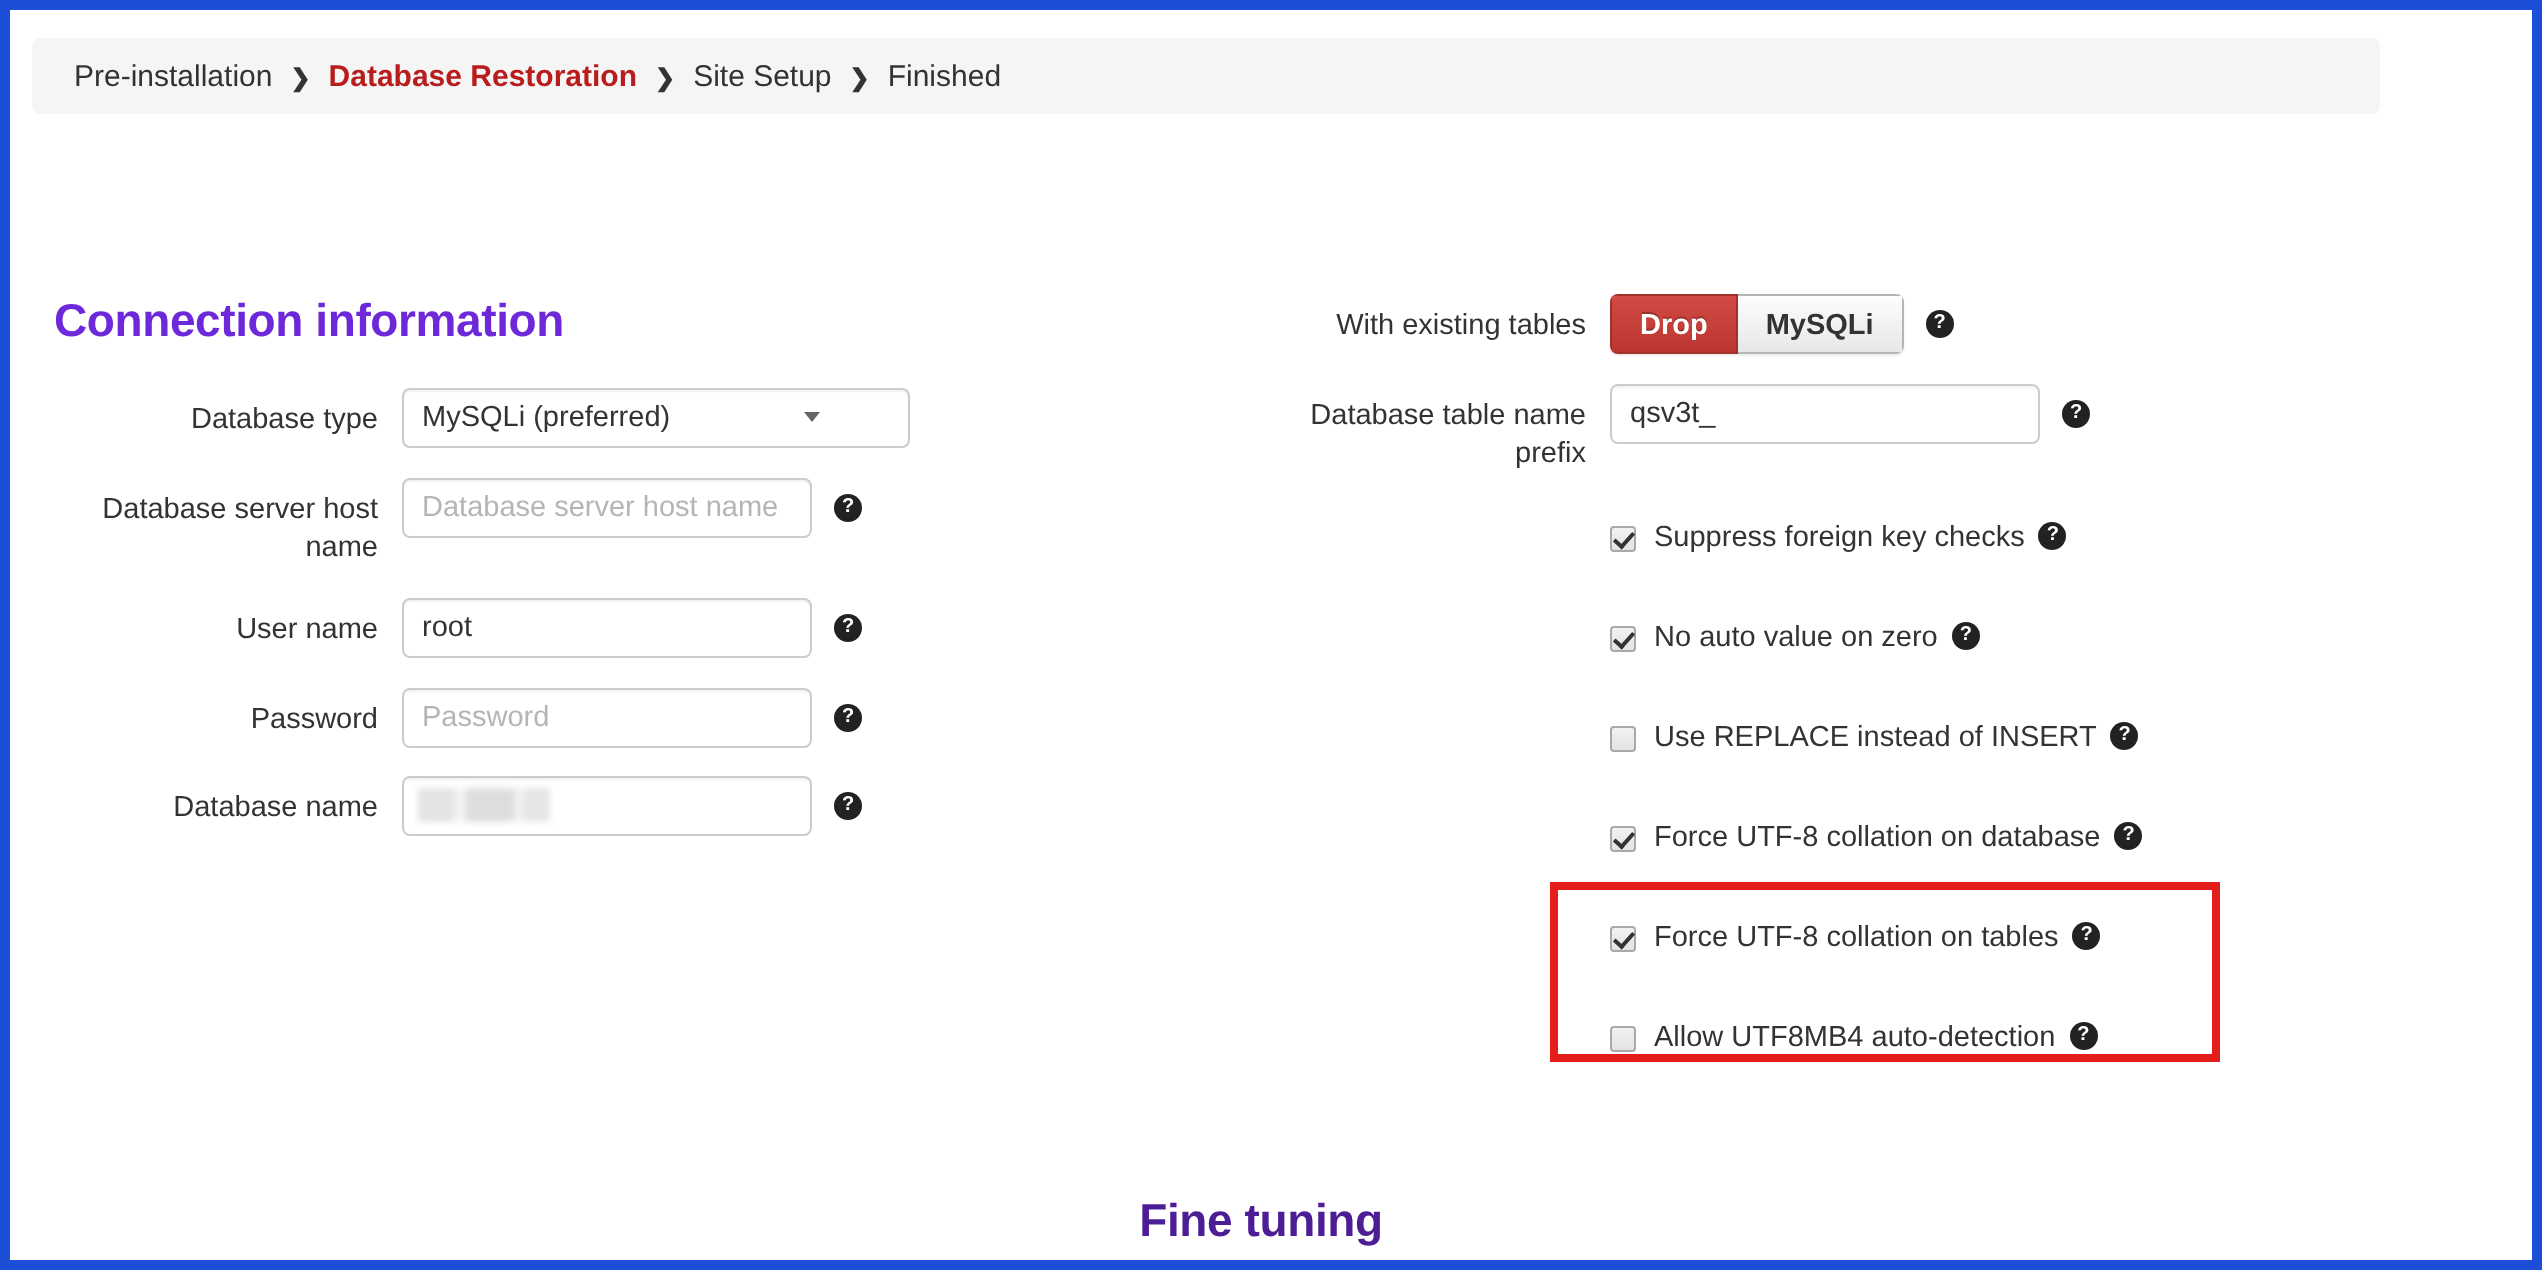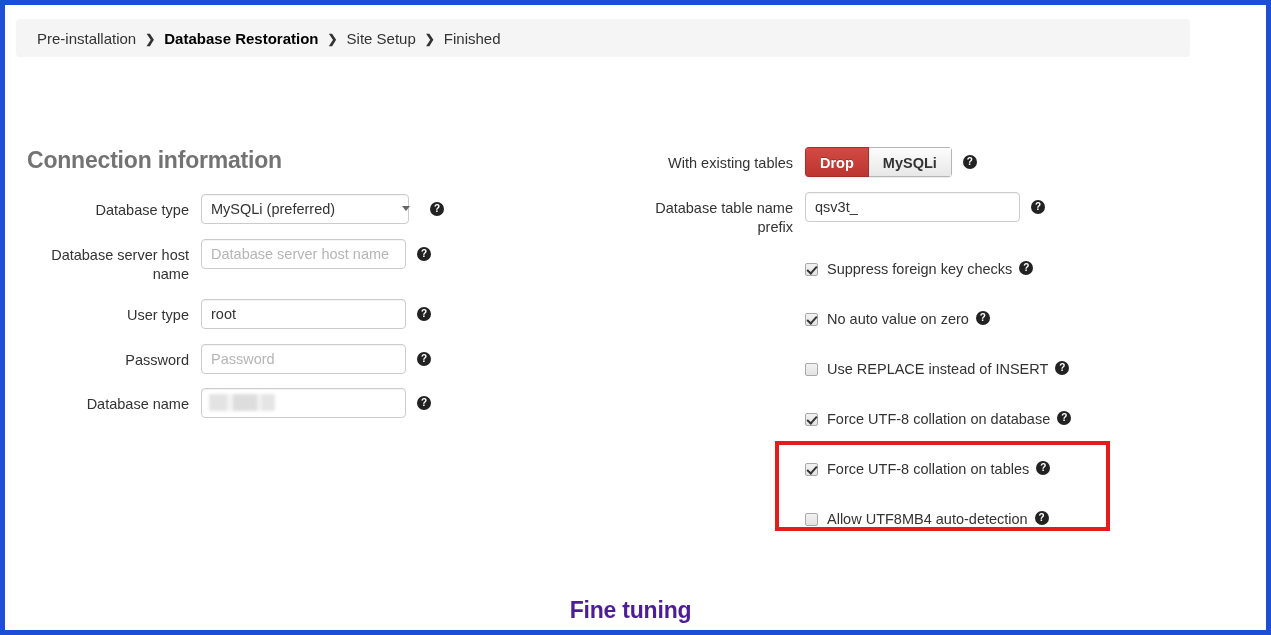--- a/index.html
+++ b/index.html
@@ -41,21 +41,21 @@
     align-items: center;
     padding-left: 21px;
     box-sizing: border-box;
   }
   .crumb {
     font-size: 15px;
     color: #333333;
     white-space: nowrap;
   }
   .crumb.active {
-    color: #000000;
+    color: #b91c1c;
     font-weight: bold;
   }
   .crumb-sep {
     margin: 0 9px;
     color: #333333;
     font-size: 12px;
     font-weight: bold;
     line-height: 1;
     position: relative;
     top: 1px;
@@ -81,21 +81,21 @@
   }
   .col-right {
     position: absolute;
     left: 622px;
     top: 142px;
     width: 500px;
   }
   .section-title {
     font-size: 23px;
     font-weight: bold;
-    color: #737373;
+    color: #6d28d9;
     margin: 0 0 20px 0;
     letter-spacing: -0.2px;
   }
 
   
   .form-row {
     display: flex;
     align-items: flex-start;
     margin-bottom: 15px;
   }
@@ -134,21 +134,21 @@
   }
   .txt::placeholder { color: #b5b5b5; }
   .txt.w205 { width: 205px; }
   .txt.w215 { width: 215px; }
 
   .selwrap {
     position: relative;
     width: 218px;
     height: 30px;
   }
-  .selwrap .txt { width: 208px; padding-right: 26px; }
+  .selwrap .txt { width: 254px; padding-right: 26px; }
   .sel-arrow {
     position: absolute;
     right: 9px;
     top: 12px;
     width: 0; height: 0;
     border-left: 4px solid transparent;
     border-right: 4px solid transparent;
     border-top: 5px solid #666666;
     pointer-events: none;
   }
@@ -321,21 +321,21 @@
 
       <div class="form-row">
         <div class="lbl">Database server host name</div>
         <div class="ctrl">
           <input class="txt w205" type="text" placeholder="Database server host name" style="">
           <span class="help">?</span>
         </div>
       </div>
 
       <div class="form-row" style="margin-top:12px;">
-        <div class="lbl">User type</div>
+        <div class="lbl">User name</div>
         <div class="ctrl">
           <input class="txt w205" type="text" value="root" style="">
           <span class="help">?</span>
         </div>
       </div>
 
       <div class="form-row" style="margin-bottom:14px;">
         <div class="lbl">Password</div>
         <div class="ctrl">
           <input class="txt w205" type="text" placeholder="Password" style="">

